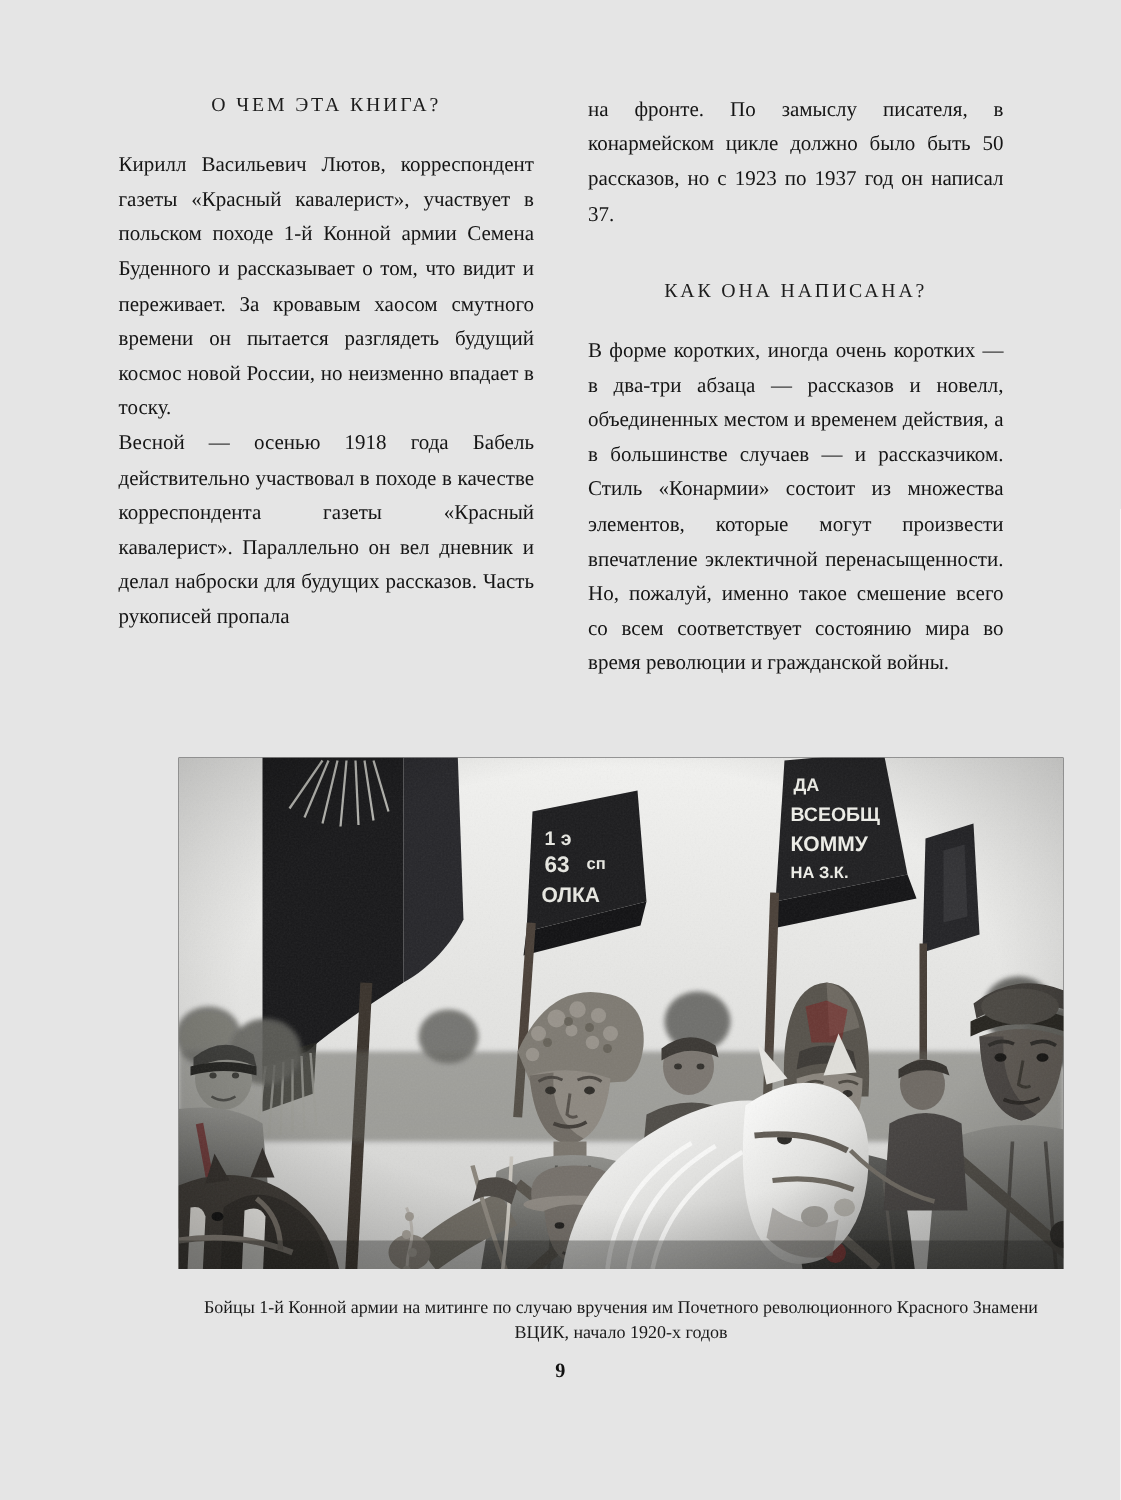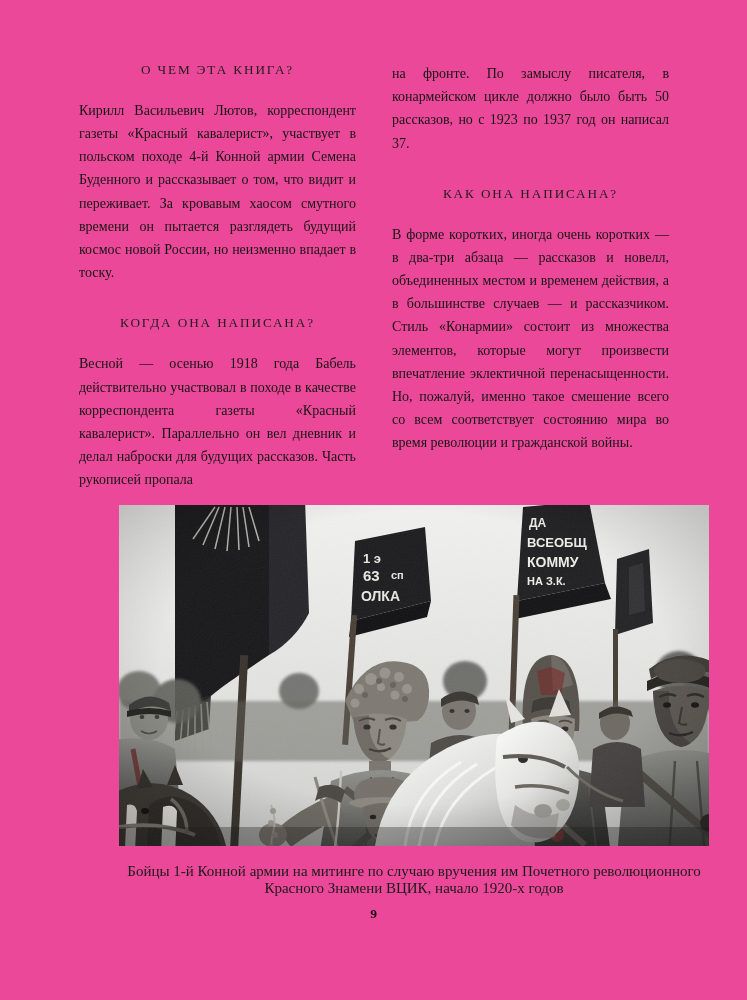--- a/index.html
+++ b/index.html
@@ -12,21 +12,21 @@
     height: 1000px;
     position: relative;
     font-family: "Liberation Serif", "DejaVu Serif", serif;
     color: #1a1a1a;
     overflow: hidden;
   }
 
   .page {
     position: absolute;
     inset: 0;
-    background: #ec4899;
+    background: #e5e5e5;
   }
 
   
   .columns {
     position: absolute;
     left: 79px;
     top: 62px;
     width: 590px;
     height: 410px;
   }
@@ -76,21 +76,21 @@
     position: relative;
     width: 590px;
     height: 341px;
     overflow: hidden;
     background: #2a2a2a;
   }
   .photo svg { display: block; width: 590px; height: 341px; }
 
   .photo-caption {
     margin: 17px 0 0 0;
-    font-size: 15px;
+    font-size: 12px;
     line-height: 16.6px;
     text-align: center;
     color: #1a1a1a;
   }
 
   
   .folio {
     position: absolute;
     left: 0;
     right: 0;
@@ -103,22 +103,21 @@
 </style>
 </head>
 <body>
 
 <div class="page">
 
   <div class="columns">
 
     <div class="col col-left">
       <h2 class="section-heading">О ЧЕМ ЭТА КНИГА?</h2>
-      <p class="body-text">Кирилл Васильевич Лютов, корреспондент газеты «Красный кавалерист», участвует в польском походе 4-й Конной армии Семена Буденного и рассказывает о том, что видит и переживает. За кровавым хаосом смутного времени он пытается разглядеть будущий космос новой России, но неизменно впадает в тоску.</p>
-      <h2 class="section-heading spaced-heading">КОГДА ОНА НАПИСАНА?</h2>
+      <p class="body-text">Кирилл Васильевич Лютов, корреспондент газеты «Красный кавалерист», участвует в польском походе 1-й Конной армии Семена Буденного и рассказывает о том, что видит и переживает. За кровавым хаосом смутного времени он пытается разглядеть будущий космос новой России, но неизменно впадает в тоску.</p>
       <p class="body-text">Весной — осенью 1918 года Бабель действительно участвовал в походе в качестве корреспондента газеты «Красный кавалерист». Параллельно он вел дневник и делал наброски для будущих рассказов. Часть рукописей пропала</p>
     </div>
 
     <div class="col col-right">
       <p class="body-text">на фронте. По замыслу писателя, в конармейском цикле должно было быть 50 рассказов, но с 1923 по 1937 год он написал 37.</p>
       <h2 class="section-heading spaced-heading">КАК ОНА НАПИСАНА?</h2>
       <p class="body-text">В форме коротких, иногда очень коротких — в два-три абзаца — рассказов и новелл, объединенных местом и временем действия, а в большинстве случаев — и рассказчиком. Стиль «Конармии» состоит из множества элементов, которые могут произвести впечатление эклектичной перенасыщенности. Но, пожалуй, именно такое смешение всего со всем соответствует состоянию мира во время революции и гражданской войны.</p>
     </div>
 
   </div>

